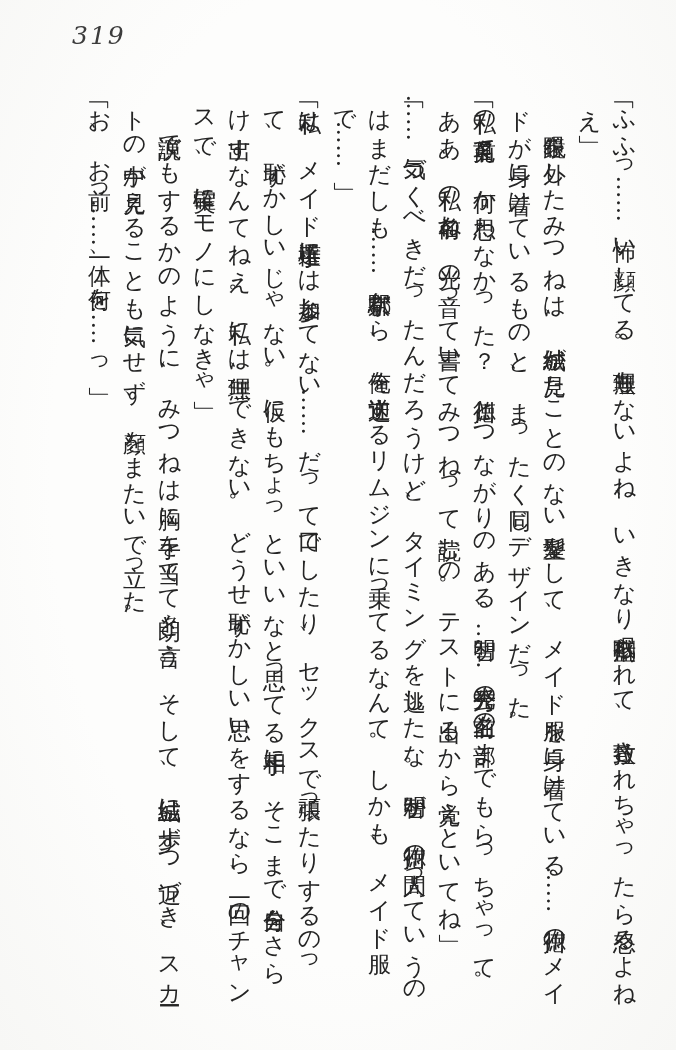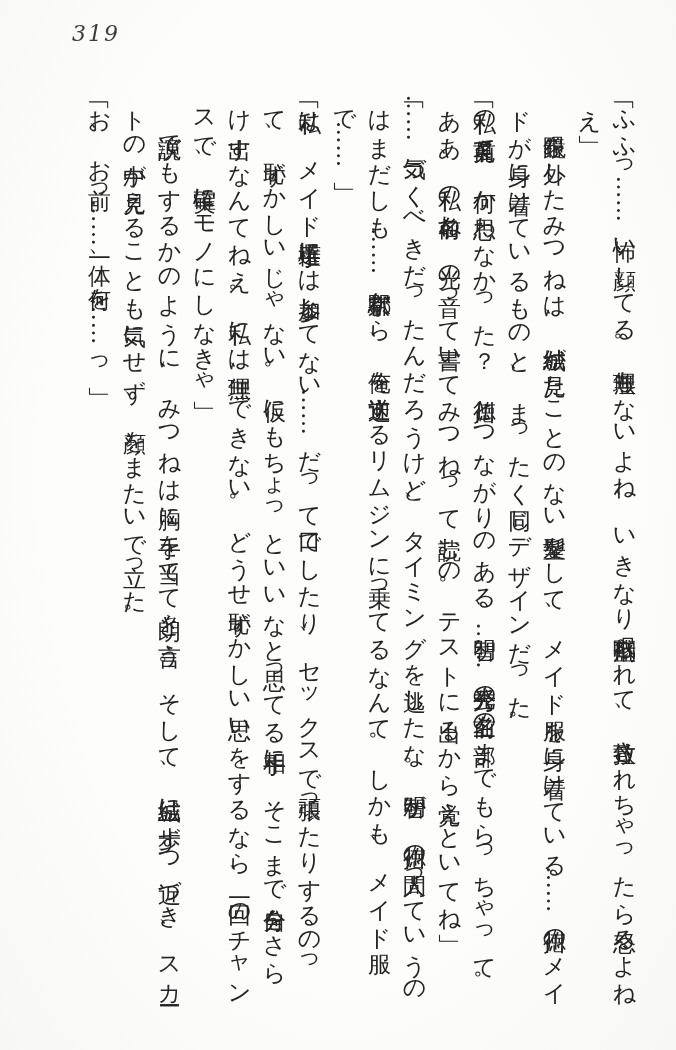--- a/index.html
+++ b/index.html
@@ -16,21 +16,21 @@
   }
   .page {
     position: absolute;
     inset: 0;
     background: radial-gradient(ellipse at 50% 45%, #fdfdfc 60%, #f7f7f5 100%);
   }
   .page-number {
     position: absolute;
     top: 21px;
     left: 72px;
-    font-size: 22px;
+    font-size: 25px;
     font-style: italic;
     color: #3c3c3c;
     letter-spacing: 2px;
   }
   .text-block {
     position: absolute;
     top: 94px;
     right: 34px;
     height: 902px;
     writing-mode: vertical-rl;

